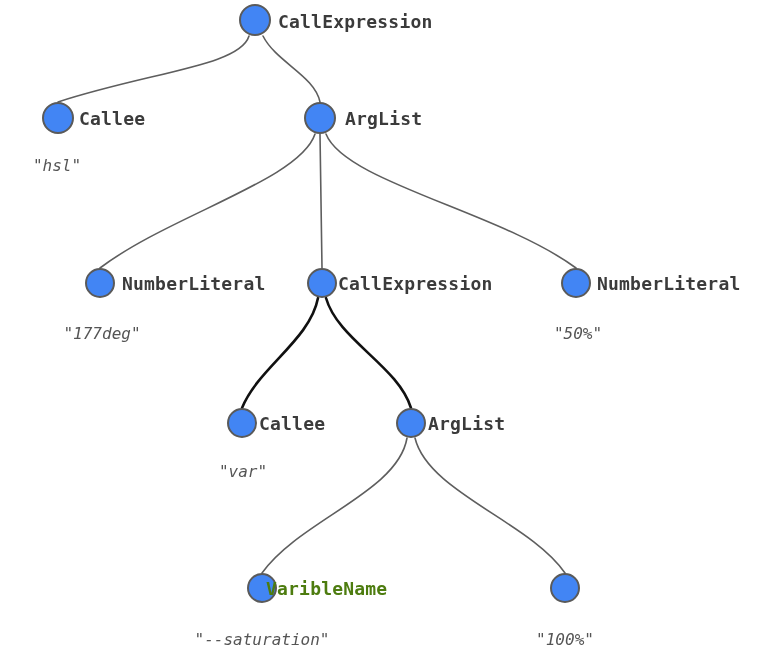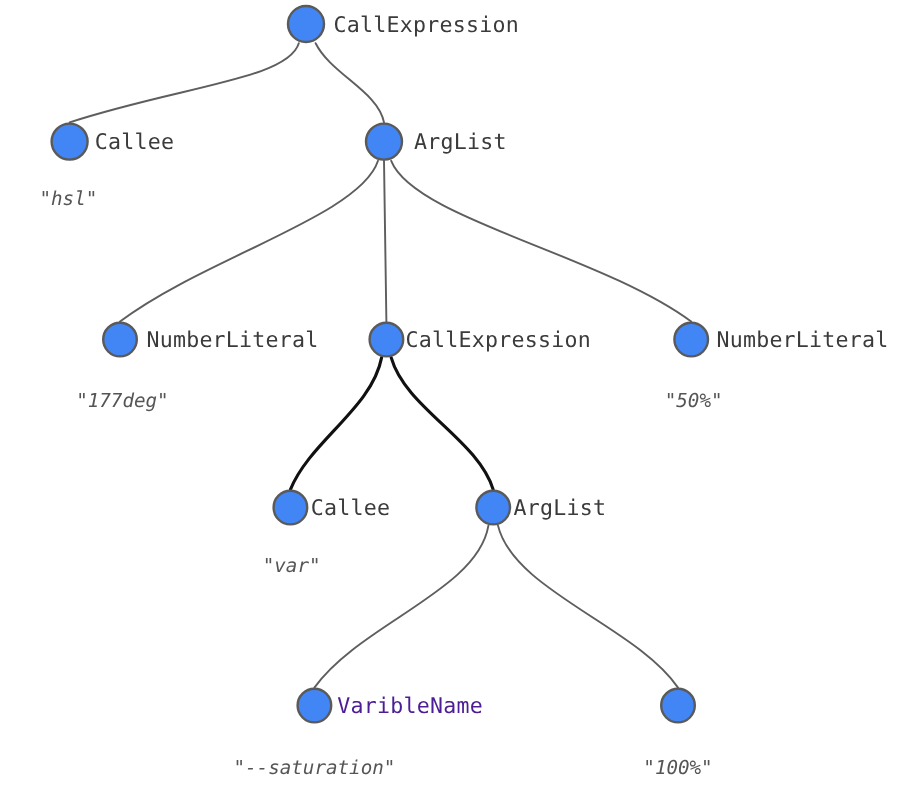--- a/index.html
+++ b/index.html
@@ -41,21 +41,21 @@
     position: absolute;
     border-radius: 50%;
     background: #4285f4;
     border: 2px solid #5a5a5a;
     box-sizing: border-box;
   }
   .node-label {
     position: absolute;
     white-space: nowrap;
     font-family: "DejaVu Sans Mono", monospace;
-    font-weight: normal;
+    font-weight: bold;
     font-size: 18px;
     letter-spacing: 0.2px;
     color: #3b3b3b;
     line-height: 1;
   }
   .node-value {
     position: absolute;
     white-space: nowrap;
     font-family: "DejaVu Sans Mono", monospace;
     font-style: italic;
@@ -95,18 +95,18 @@
       <div class="node-label" style="left: 338px; top: 275px; color: rgb(59, 59, 59);">CallExpression</div>
       <div class="node-dot" style="left: 561px; top: 268px; width: 30px; height: 30px; background: rgb(66, 133, 244); border-color: rgb(90, 90, 90);"></div>
       <div class="node-label" style="left: 597px; top: 275px; color: rgb(59, 59, 59);">NumberLiteral</div>
       <div class="node-value" style="left: 578px; top: 326px; color: rgb(85, 85, 85);">"50%"</div>
       <div class="node-dot" style="left: 227px; top: 408px; width: 30px; height: 30px; background: rgb(66, 133, 244); border-color: rgb(90, 90, 90);"></div>
       <div class="node-label" style="left: 259px; top: 415px; color: rgb(59, 59, 59);">Callee</div>
       <div class="node-value" style="left: 243px; top: 464px; color: rgb(85, 85, 85);">"var"</div>
       <div class="node-dot" style="left: 396px; top: 408px; width: 30px; height: 30px; background: rgb(66, 133, 244); border-color: rgb(90, 90, 90);"></div>
       <div class="node-label" style="left: 428px; top: 415px; color: rgb(59, 59, 59);">ArgList</div>
       <div class="node-dot" style="left: 247px; top: 573px; width: 30px; height: 30px; background: rgb(66, 133, 244); border-color: rgb(90, 90, 90);"></div>
-      <div class="node-label" style="left: 281px; top: 580px; color: #4c1d95;">VaribleName</div>
+      <div class="node-label" style="left: 266px; top: 580px; color: #4d7c0f;">VaribleName</div>
       <div class="node-value" style="left: 262px; top: 632px; color: rgb(85, 85, 85);">"--saturation"</div>
       <div class="node-dot" style="left: 550px; top: 573px; width: 30px; height: 30px; background: rgb(66, 133, 244); border-color: rgb(90, 90, 90);"></div>
       <div class="node-value" style="left: 565px; top: 632px; color: rgb(85, 85, 85);">"100%"</div>
     </div>
 </div>
 
 </body></html>

